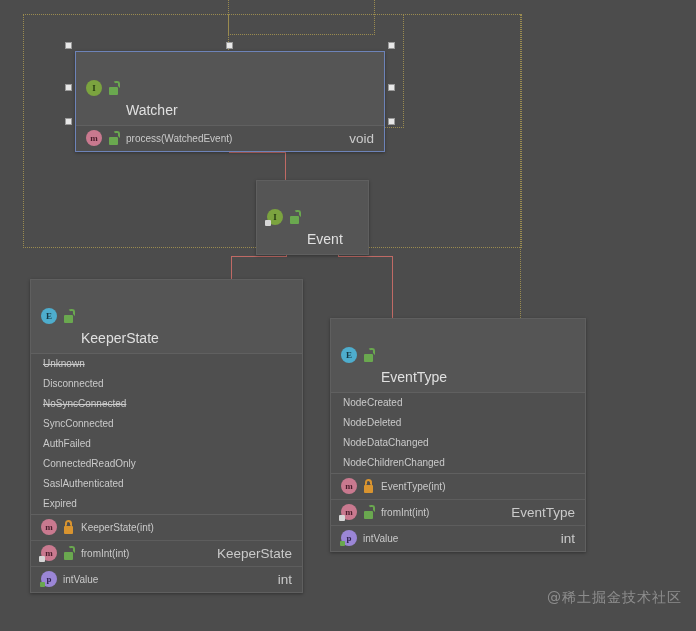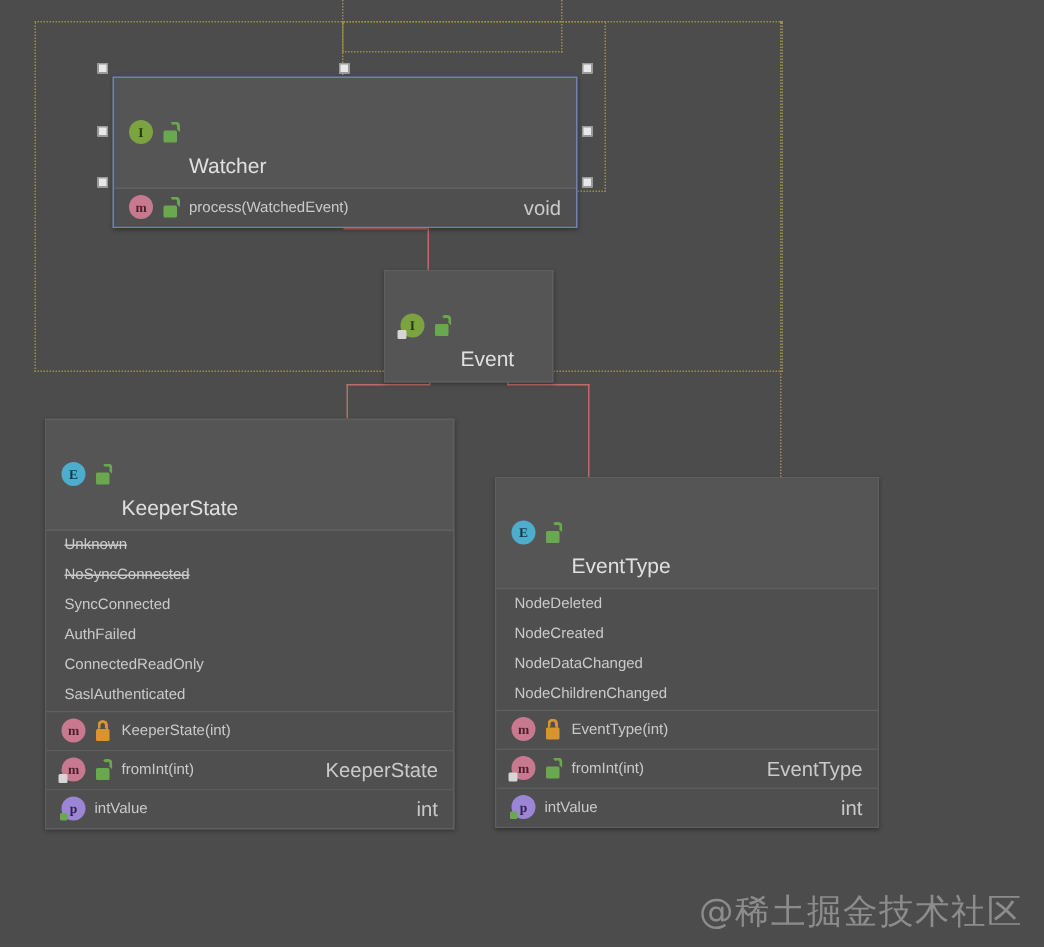--- a/index.html
+++ b/index.html
@@ -181,23 +181,23 @@
     height: 7px;
     background: #e8e8e8;
     border: 1px solid #9a9a9a;
     box-sizing: border-box;
   }
 
   
   .watermark {
     position: absolute;
     right: 14px;
-    bottom: 8px;
+    bottom: 24px;
     color: rgba(220,220,220,0.45);
-    font-size: 23px;
+    font-size: 14px;
     letter-spacing: 1px;
     font-family: "DejaVu Sans", sans-serif;
     pointer-events: none;
   }
 </style>
 </head>
 <body>
 
 <div id="canvas">
 
@@ -279,33 +279,39 @@
           <span class="body"></span>
       </span>
       <span class="title">KeeperState</span>
     </div>
 
     <div class="section">
       <div class="row lit">
         <span class="name deprecated">Unknown</span>
       </div>
       <div class="row lit">
+        <span class="name">Disconnected</span>
+      </div>
+      <div class="row lit">
         <span class="name deprecated">NoSyncConnected</span>
       </div>
       <div class="row lit">
         <span class="name">SyncConnected</span>
       </div>
       <div class="row lit">
         <span class="name">AuthFailed</span>
       </div>
       <div class="row lit">
         <span class="name">ConnectedReadOnly</span>
       </div>
       <div class="row lit">
         <span class="name">SaslAuthenticated</span>
+      </div>
+      <div class="row lit">
+        <span class="name">Expired</span>
       </div>
     </div>
 
     <div class="section">
       <div class="row member-row">
         <span class="ico ico-method">
           <span class="disc">m</span>
         </span>
         <span class="vis priv">
           <span class="shackle"></span>
@@ -342,24 +348,24 @@
       </span>
       <span class="vis">
         <span class="shackle"></span>
           <span class="body"></span>
       </span>
       <span class="title">EventType</span>
     </div>
 
     <div class="section">
       <div class="row lit">
+        <span class="name">NodeCreated</span>
+      </div>
+      <div class="row lit">
         <span class="name">NodeDeleted</span>
-      </div>
-      <div class="row lit">
-        <span class="name">NodeCreated</span>
       </div>
       <div class="row lit">
         <span class="name">NodeDataChanged</span>
       </div>
       <div class="row lit">
         <span class="name">NodeChildrenChanged</span>
       </div>
     </div>
 
     <div class="section">

